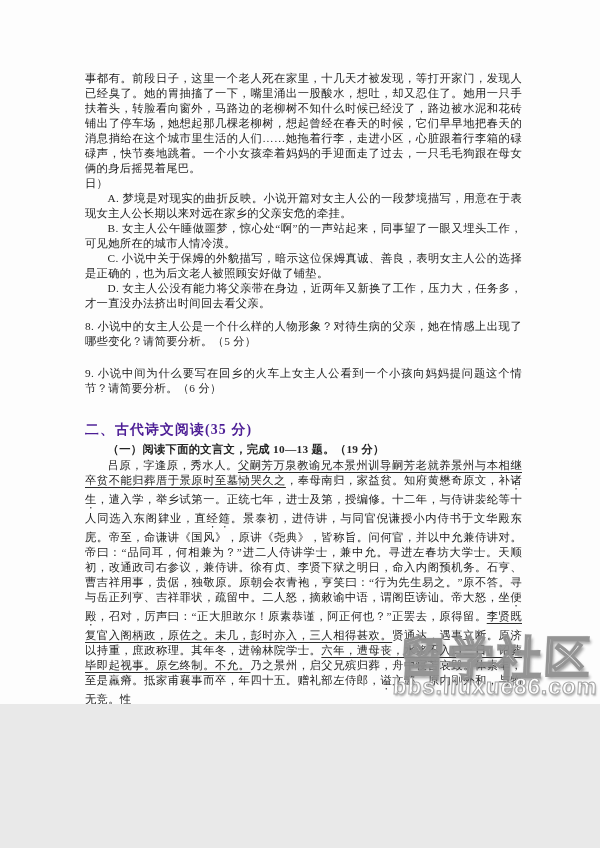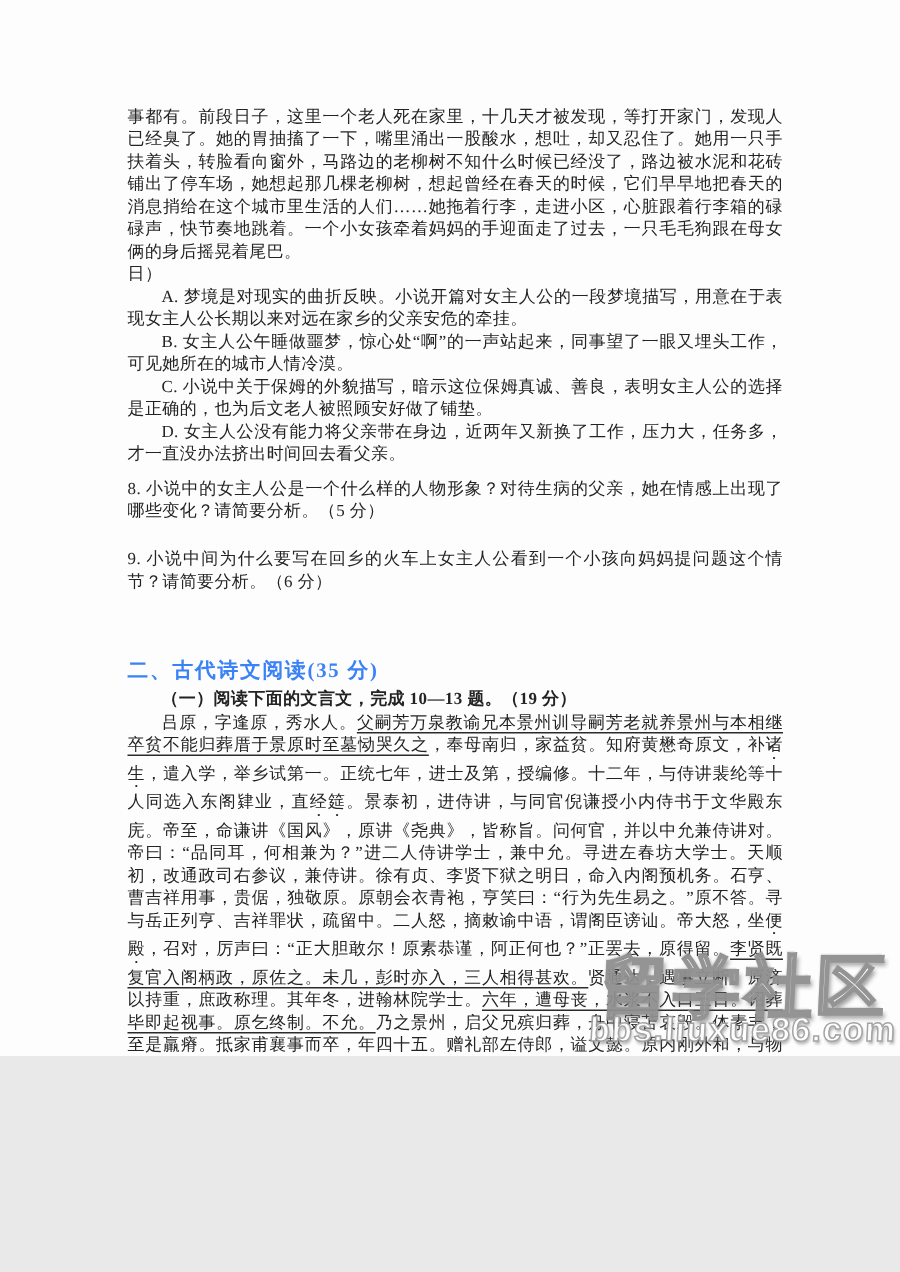--- a/index.html
+++ b/index.html
@@ -10,22 +10,22 @@
     font-size:11.3px;line-height:15px;color:#232323;
     text-align:justify;letter-spacing:0.3px;
   }
   p{margin:0;padding:0;}
   .ind{text-indent:2em;}
   .src-right{text-align:right;}
   .stem-7{margin-top:5px;}
   .stem-8{margin-top:8px;}
   .stem-9{margin-top:17px;}
   .sec-heading{
-    margin-top:41px;font-size:13.8px;font-weight:bold;
-    letter-spacing:1.2px;line-height:19px;color:#3b82f6;text-indent:0;
+    margin-top:24px;font-size:13.8px;font-weight:bold;
+    letter-spacing:1.2px;line-height:19px;color:#4c1d95;text-indent:0;
   }
   .intro{margin-top:3px;font-weight:bold;}
   .passage{margin-top:1px;}
   .seg-plain{}
   .seg-underline{
     text-decoration:underline;
     text-decoration-thickness:0.9px;
     text-underline-offset:3px;
     text-decoration-color:#2b2b2b;
   }

